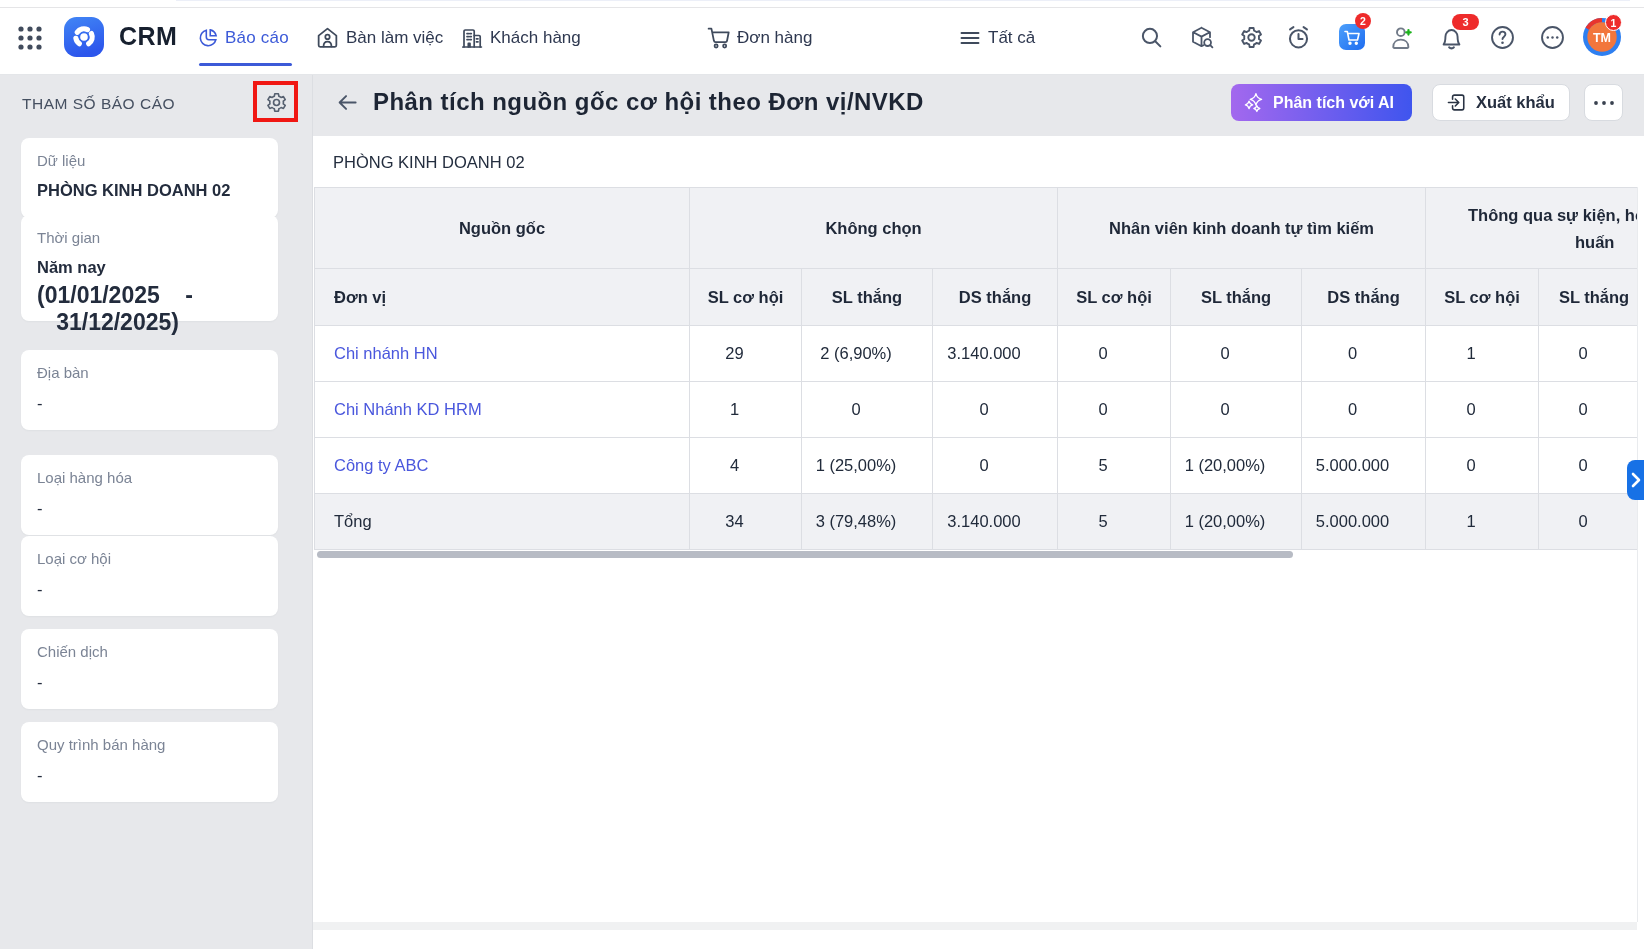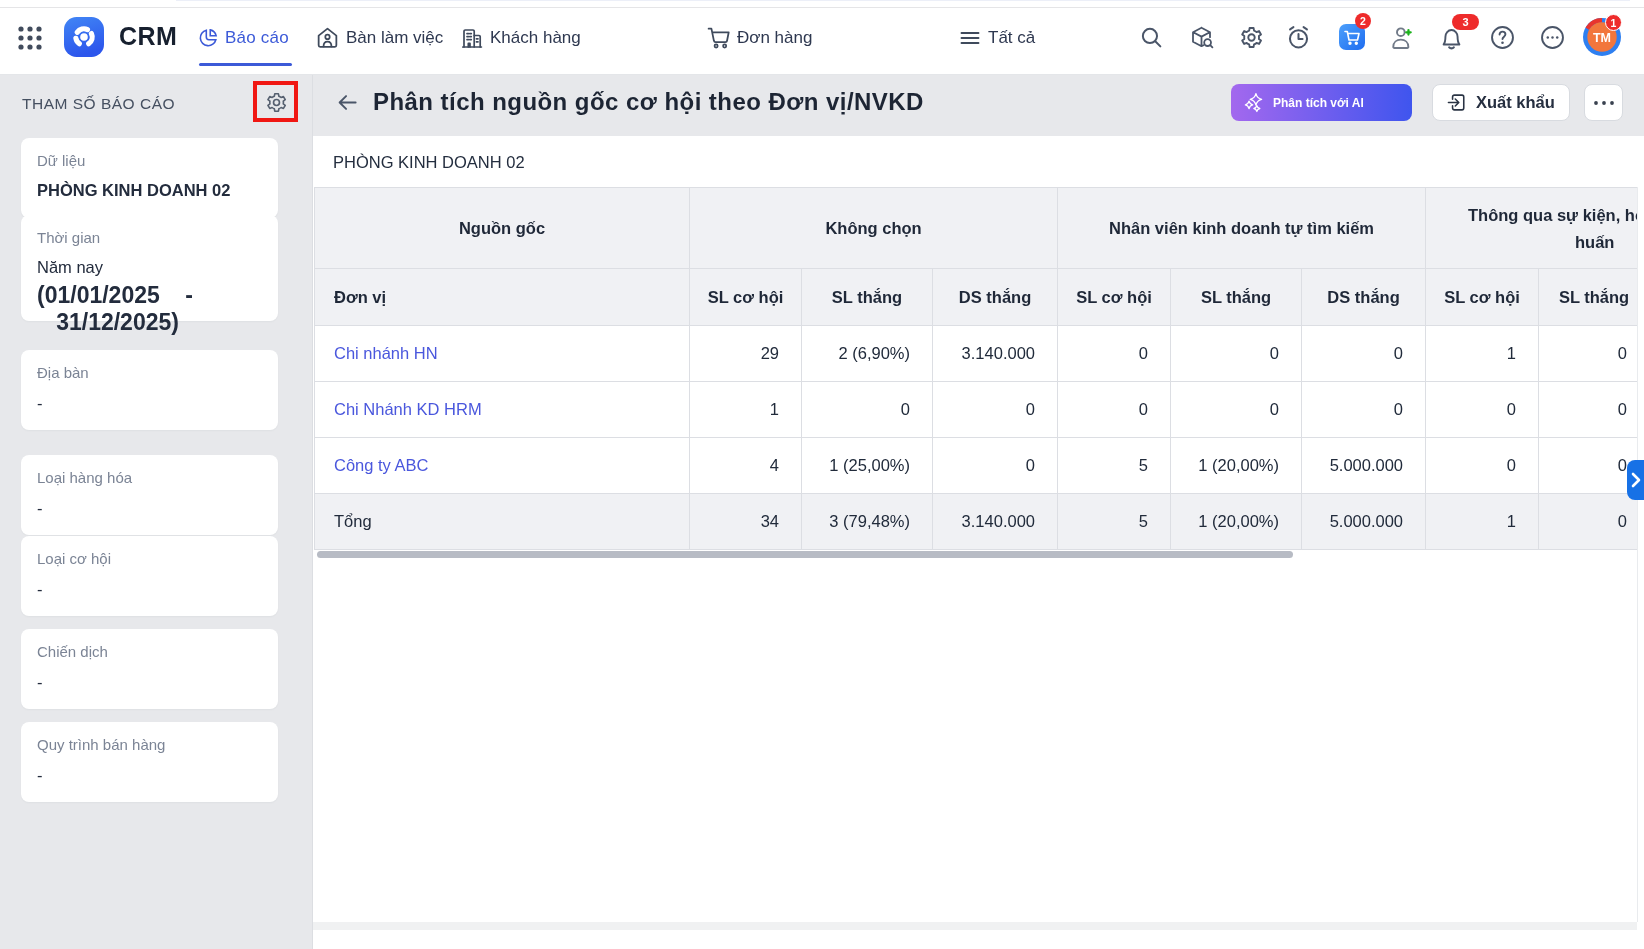--- a/index.html
+++ b/index.html
@@ -25,21 +25,21 @@
 
 #main { position:absolute; left:313px; top:75px; width:1331px; height:874px; }
 #titlebar { position:absolute; left:0; top:0; width:1331px; height:61px; }
 #whitecard { position:absolute; left:0; top:61px; width:1331px; height:813px; background:#fff; }
 
 
 #tablewrap { position:absolute; left:1px; top:51px; width:1323px; height:372px; overflow:hidden; }
 table { border-collapse:collapse; table-layout:fixed; width:1457px; }
 th, td { border:1px solid #dcdee3; font-size:16.5px; color:#212b3b; overflow:hidden; }
 thead th { background:#f0f1f4; font-weight:bold; color:#1f2838; }
-td.num, th.num { text-align:right; padding-right:22px; }
+td.num, th.num { text-align:center; padding-right:22px; }
 tr.total td { background:#f0f1f4; font-weight:normal; }
 a.lnk { color:#4a57dd; text-decoration:none; }
 
 .btn { position:absolute; top:9px; height:37px; border-radius:8px; display:flex;
   align-items:center; justify-content:center; font-size:15.5px; }
 .btn-white { background:#fff; border:1px solid #d8dbe0; color:#262f40; font-size:16.5px; }
 </style>
 </head>
 <body>
 <div style="position:absolute;left:0;top:7px;width:1644px;height:1px;background:#e5e5e7;z-index:20"></div>
@@ -194,21 +194,21 @@
     <path d="M19.2 12 a7.2 7.2 0 0 0-.13-1.36l2.06-1.57-1.9-3.29-2.43 1a7.2 7.2 0 0 0-2.36-1.37L14 2.9h-3.8l-.44 2.51a7.2 7.2 0 0 0-2.36 1.37l-2.43-1-1.9 3.29 2.06 1.57a7.2 7.2 0 0 0 0 2.72l-2.06 1.57 1.9 3.29 2.43-1a7.2 7.2 0 0 0 2.36 1.37l.44 2.51H14l.44-2.51a7.2 7.2 0 0 0 2.36-1.37l2.43 1 1.9-3.29-2.06-1.57c.09-.44.13-.9.13-1.36z"></path>
   </svg>
   <div class="abs" style="left:253px;top:6px;width:45px;height:41px;border:4px solid #f01713"></div>
 
   <div class="card" style="top:63px;height:80px">
     <div class="lbl" style="top:14px">Dữ liệu</div>
     <div class="val" style="top:43px;font-weight:bold">PHÒNG KINH DOANH 02</div>
   </div>
   <div class="card" style="top:140px;height:106px">
     <div class="lbl" style="top:14px">Thời gian</div>
-    <div class="val" style="top:43px;font-weight:normal">Năm nay</div>
+    <div class="val" style="top:43px;font-weight:bold">Năm nay</div>
     <div class="val" style="top:67px;font-weight:bold;font-size:23px">(01/01/2025&nbsp;&nbsp;&nbsp; - &nbsp;&nbsp;&nbsp;31/12/2025)</div>
   </div>
   <div class="card" style="top:275px;height:80px">
     <div class="lbl" style="top:14px">Địa bàn</div>
     <div class="val" style="top:44px">-</div>
   </div>
   <div class="card" style="top:380px;height:80px">
     <div class="lbl" style="top:14px">Loại hàng hóa</div>
     <div class="val" style="top:44px">-</div>
   </div>
@@ -224,21 +224,21 @@
     <div class="lbl" style="top:14px">Quy trình bán hàng</div>
     <div class="val" style="top:44px">-</div>
   </div>
 </div>
 <div id="main">
   <div id="titlebar">
     <svg class="abs" style="left:23px;top:16px" width="23" height="23" viewBox="0 0 24 24" fill="none" stroke="#4a5568" stroke-width="2" stroke-linecap="round" stroke-linejoin="round">
       <path d="M20.5 12 L3.8 12 M10.5 5.3 L3.8 12 L10.5 18.7"></path>
     </svg>
     <div class="abs" style="left:60px;top:13px;font-size:24px;font-weight:bold;color:#1d2534;letter-spacing:0.45px">Phân tích nguồn gốc cơ hội theo Đơn vị/NVKD</div>
-    <div class="btn" style="left:918px;width:181px;background:linear-gradient(90deg,#a368ee,#3f55ee);color:#fff;font-weight:bold;font-size:12px;justify-content:flex-start;padding-left:13px">
+    <div class="btn" style="left:918px;width:181px;background:linear-gradient(90deg,#a368ee,#3f55ee);color:#fff;font-weight:bold;font-size:16px;justify-content:flex-start;padding-left:13px">
       <svg width="22" height="22" viewBox="0 0 24 24" fill="none" stroke="#fff" stroke-width="1.5" stroke-linejoin="round" style="margin-right:7px">
         <path d="M13 1.8 Q14.2 6.8 19.2 8 Q14.2 9.2 13 14.2 Q11.8 9.2 6.8 8 Q11.8 6.8 13 1.8 Z"></path>
         <path d="M5.5 10 Q6.3 13.2 9.5 14 Q6.3 14.8 5.5 18 Q4.7 14.8 1.5 14 Q4.7 13.2 5.5 10 Z"></path>
         <path d="M14 14.8 Q14.64 17.36 17.2 18 Q14.64 18.64 14 21.2 Q13.36 18.64 10.8 18 Q13.36 17.36 14 14.8 Z"></path>
       </svg>
       <span>Phân tích với AI</span>
     </div>
     <div class="btn btn-white" style="left:1119px;width:138px;font-weight:bold;justify-content:flex-start;padding-left:13px">
       <svg width="21" height="21" viewBox="0 0 24 24" fill="none" stroke="#2a3444" stroke-width="1.8" stroke-linecap="round" stroke-linejoin="round" style="margin-right:9px">
         <path d="M7.5 8.2 L7.5 5.6 A2 2 0 0 1 9.5 3.6 L18.3 3.6 A2 2 0 0 1 20.3 5.6 L20.3 18.4 A2 2 0 0 1 18.3 20.4 L9.5 20.4 A2 2 0 0 1 7.5 18.4 L7.5 15.8"></path>

